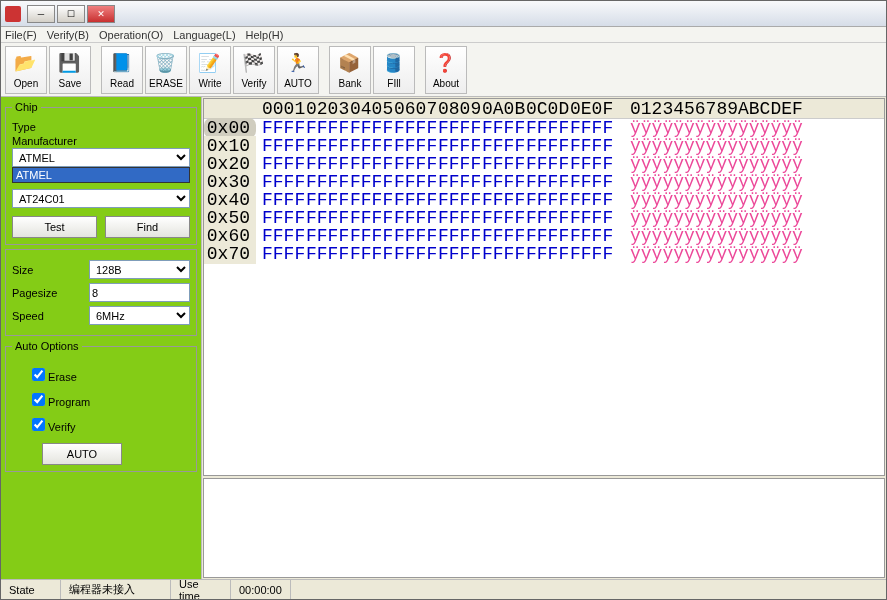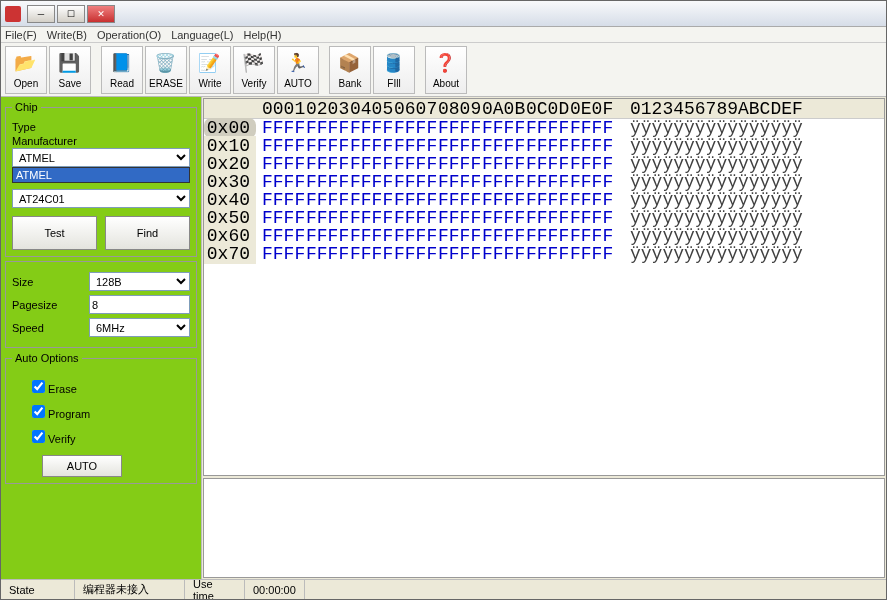--- a/index.html
+++ b/index.html
@@ -111,21 +111,21 @@
   background: white;
   z-index: 10;
 }
 .combo-list div {
   padding: 1px 3px;
 }
 .combo-list div.sel { background: #316ac5; color: white; }
 .btn-row { display: flex; gap: 8px; margin-top: 8px; }
 .btn {
   flex: 1;
-  height: 34px;
+  height: 22px;
   border: 1px solid #888;
   background: linear-gradient(to bottom, #fff, #e4e4de);
   font-size: 11px;
 }
 .form-row { display: flex; align-items: center; gap: 17px; margin: 4px 0; }
 .form-row label { width: 60px; }
 .form-row select, .form-row input { flex: 1; }
 .auto-opts label { display: block; margin: 10px 0 10px 20px; }
 .auto-btn { width: 80px; height: 22px; margin-left: 30px; border: 1px solid #888; background: linear-gradient(to bottom,#fff,#e4e4de); font-size:11px; }
 
@@ -163,21 +163,21 @@
   text-align: right;
   padding-right: 6px;
 }
 .hex-row.sel .addr { background: #d0cdbf; border-radius: 7px; }
 .hex-row .bytes { padding-left: 6px; }
 .hex-row .bytes span {
   display: inline-block;
   width: 44px;
   color: #0000cc;
 }
-.hex-row .ascii { padding-left: 16px; color: #404040; }
+.hex-row .ascii { padding-left: 16px; color: #ec4899; }
 
 .log-area {
   height: 100px;
   background: white;
   border: 1px solid #999;
   margin: 1px;
 }
 
 .statusbar {
   height: 20px;
@@ -203,21 +203,21 @@
   <div class="app-icon"></div>
   <div class="win-btns">
     <div class="win-btn">─</div>
     <div class="win-btn">☐</div>
     <div class="win-btn close">✕</div>
   </div>
 </div>
 
 <div class="menubar">
   <span>File(F)</span>
-  <span>Write(B)</span>
+  <span>Verify(B)</span>
   <span>Operation(O)</span>
   <span>Language(L)</span>
   <span>Help(H)</span>
 </div>
 
 <div class="toolbar">
   <div class="tb-btn">
       <div class="ico">📂</div>
       <span>Open</span>
     </div>
@@ -354,17 +354,17 @@
             <div class="bytes"><span>FFFF</span><span>FFFF</span><span>FFFF</span><span>FFFF</span><span>FFFF</span><span>FFFF</span><span>FFFF</span><span>FFFF</span></div>
             <div class="ascii">ÿÿÿÿÿÿÿÿÿÿÿÿÿÿÿÿ</div>
           </div>
         </div>
     </div>
     <div class="log-area"></div>
   </div>
 </div>
 
 <div class="statusbar">
-  <div class="cell" style="width:74px">State</div>
+  <div class="cell" style="width:60px">State</div>
   <div class="cell" style="width:110px">编程器未接入</div>
   <div class="cell" style="width:60px">Use time</div>
   <div class="cell">00:00:00</div>
 </div>
 
 </body></html>

